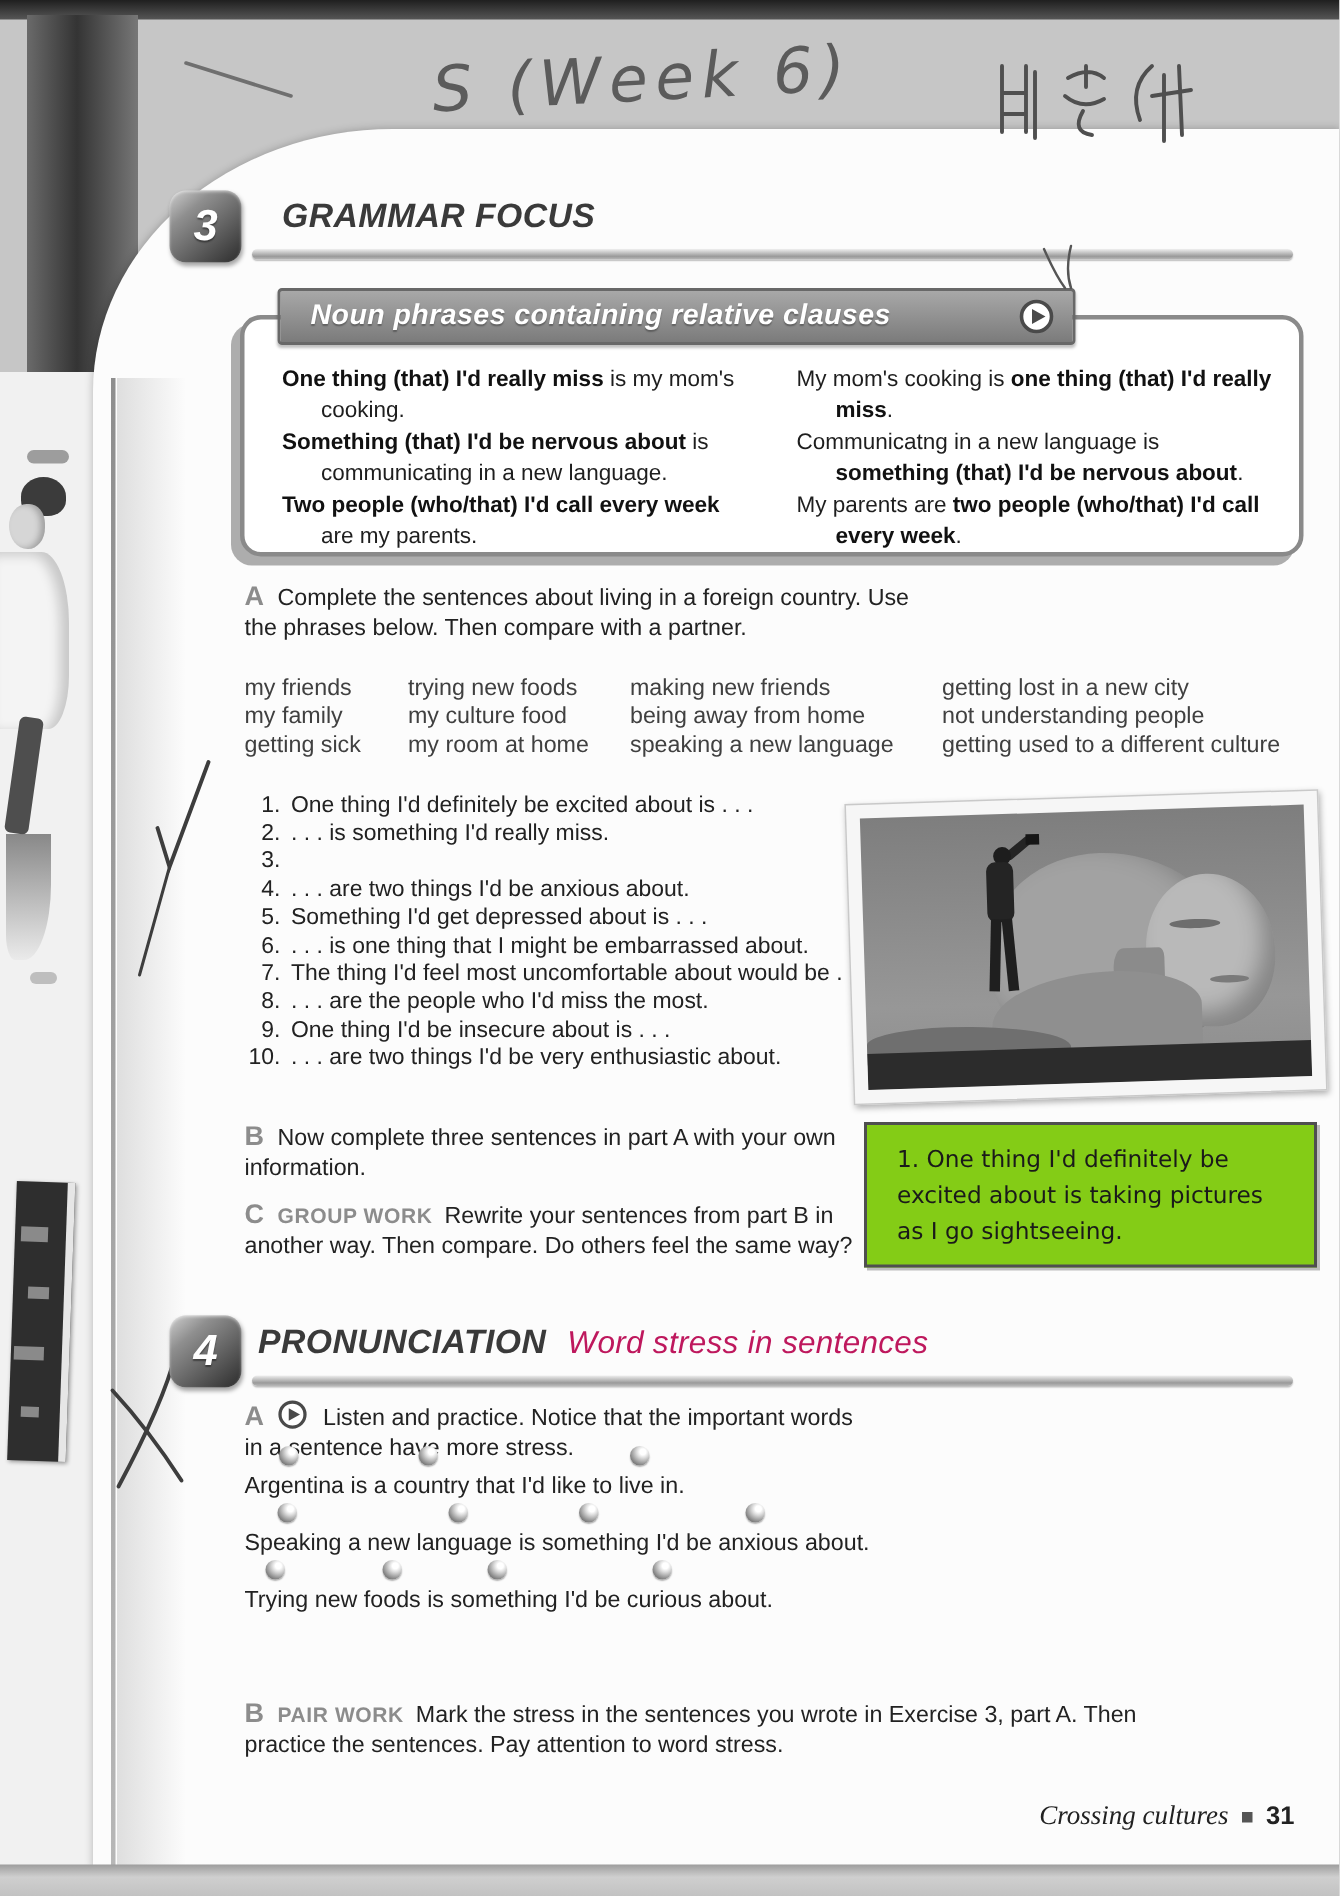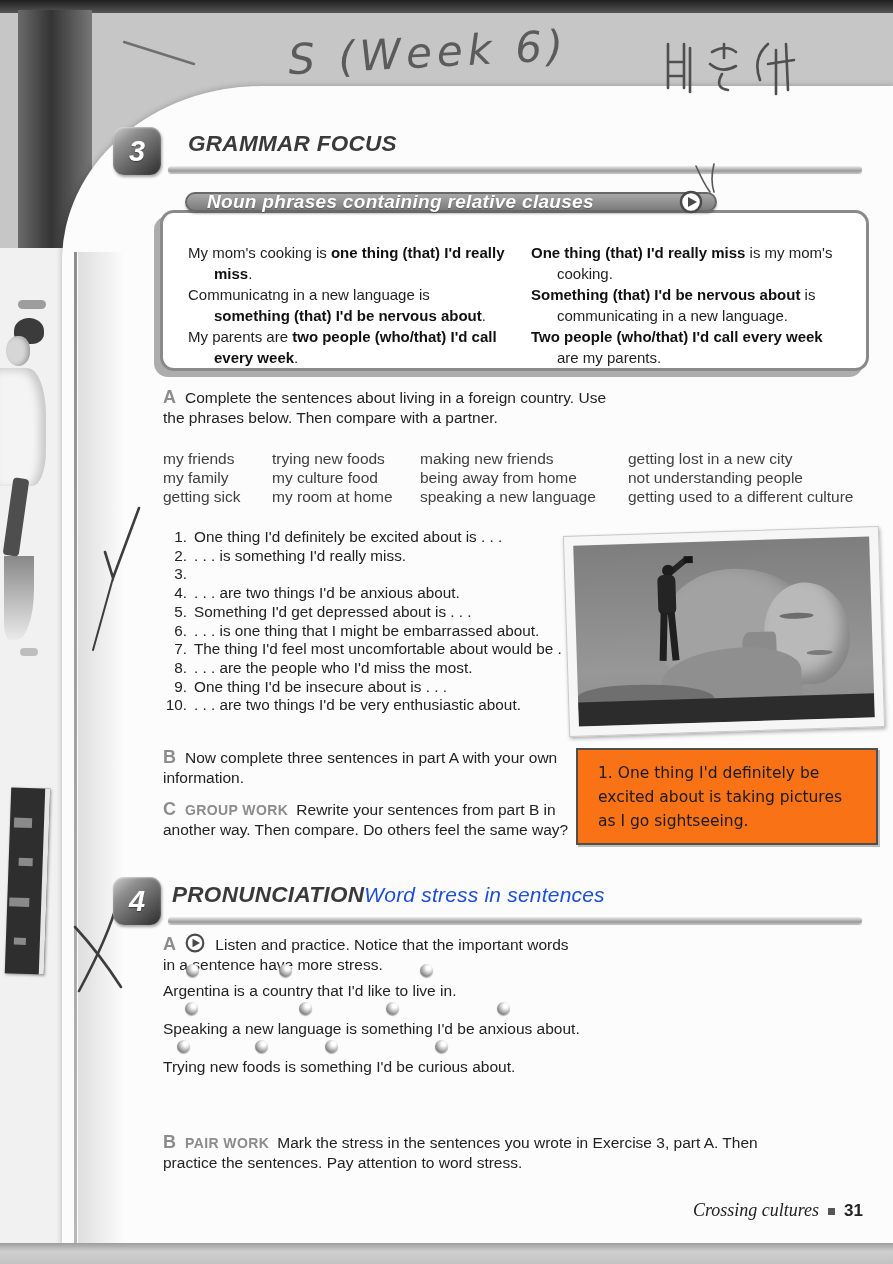--- a/index.html
+++ b/index.html
@@ -17,26 +17,26 @@
 
   
   .hw{position:absolute;color:#5b5b5b;font-style:italic;font-family:"DejaVu Sans",sans-serif;}
   .hw-week{left:288px;top:28px;font-size:42px;letter-spacing:5px;transform:rotate(-3deg);font-weight:400;}
   svg.annot{position:absolute;overflow:visible;}
 
   
   .badge{position:absolute;width:48px;height:48px;border-radius:11px;background:linear-gradient(140deg,#cfcfcf 0%,#8f8f8f 28%,#2c2c2c 100%);box-shadow:inset 0 1px 2px rgba(255,255,255,.5),1px 2px 3px rgba(0,0,0,.35);display:flex;align-items:center;justify-content:center;}
   .badge span{color:#fff;font-weight:bold;font-style:italic;font-size:29px;text-shadow:0 1px 1px rgba(0,0,0,.4);}
   .sec-title{position:absolute;font-weight:bold;font-style:italic;font-size:22.5px;color:#3a3a3a;letter-spacing:.3px;}
-  .sec-sub{font-weight:normal;color:#1d4ed8;font-size:21px;letter-spacing:.2px;}
+  .sec-sub{font-weight:normal;color:#be185d;font-size:21px;margin-left:14px;letter-spacing:.2px;}
   .sec-rule{position:absolute;height:7px;border-radius:4px;background:linear-gradient(to bottom,#efefef,#9a9a9a 70%,#b9b9b9);box-shadow:0 1px 1px rgba(0,0,0,.25);}
 
   
   .gf-box{position:absolute;left:160px;top:210px;width:703px;height:155px;background:#fff;border:3px solid #8a8a8a;border-radius:14px;box-shadow:-6px 6px 0 #adadad;}
-  .gf-pill{position:absolute;left:185px;top:192px;width:532px;height:20px;background:linear-gradient(to bottom,#a8a8a8,#7b7b7b);border:2px solid #686868;border-radius:13px;box-sizing:border-box;display:flex;align-items:center;padding:0 12px 0 20px;box-shadow:0 2px 2px rgba(0,0,0,.25);}
+  .gf-pill{position:absolute;left:185px;top:192px;width:532px;height:38px;background:linear-gradient(to bottom,#a8a8a8,#7b7b7b);border:2px solid #686868;border-radius:3px;box-sizing:border-box;display:flex;align-items:center;padding:0 12px 0 20px;box-shadow:0 2px 2px rgba(0,0,0,.25);}
   .gf-pill .t{color:#fff;font-weight:bold;font-style:italic;font-size:19px;letter-spacing:.3px;flex:1;text-shadow:0 1px 1px rgba(0,0,0,.3);}
   .gf-cols{position:absolute;left:188px;top:242px;width:660px;display:flex;gap:26px;}
   .gf-col{flex:1;font-size:15px;line-height:21px;color:#1e1e1e;}
   .gx{padding-left:26px;text-indent:-26px;}
   .gx b{font-weight:bold;color:#111;}
 
   
   .para{position:absolute;font-size:15.5px;line-height:20px;color:#222;}
   .plabel{font-weight:bold;color:#8c8c8c;font-size:18px;margin-right:9px;}
   .ptag{font-weight:bold;color:#8c8c8c;font-size:14px;letter-spacing:.4px;margin-right:8px;}
@@ -64,21 +64,21 @@
   .ph-body{position:absolute;left:84px;bottom:16px;width:140px;height:58px;background:#8f8f8f;border-radius:60% 40% 10% 10%;}
   .person{position:absolute;left:70px;top:22px;width:50px;height:130px;}
   .p-head{position:absolute;left:18px;top:0;width:12px;height:12px;border-radius:50%;background:#1d1d1d;}
   .p-body{position:absolute;left:13px;top:10px;width:18px;height:40px;border-radius:6px;background:#242424;}
   .p-arms{position:absolute;left:24px;top:-2px;width:22px;height:6px;background:#242424;transform:rotate(-38deg);border-radius:3px;}
   .p-cam{position:absolute;left:40px;top:-8px;width:9px;height:7px;background:#161616;}
   .p-leg1{position:absolute;left:14px;top:48px;width:7px;height:48px;background:#1f1f1f;transform:rotate(3deg);}
   .p-leg2{position:absolute;left:24px;top:48px;width:7px;height:48px;background:#1f1f1f;transform:rotate(-4deg);}
 
   
-  .ex-box{position:absolute;left:576px;top:748px;width:302px;height:97px;background:#f97316;border:2px solid #4f4f4f;box-sizing:border-box;box-shadow:2px 2px 0 #bdbdbd;display:flex;align-items:center;}
+  .ex-box{position:absolute;left:576px;top:748px;width:302px;height:97px;background:#84cc16;border:2px solid #4f4f4f;box-sizing:border-box;box-shadow:2px 2px 0 #bdbdbd;display:flex;align-items:center;}
   .ex-box .txt{font-family:"DejaVu Sans",sans-serif;font-size:15.5px;line-height:24px;color:#1a1a1a;padding:6px 14px 6px 20px;}
 
   
   .stress-block{position:absolute;left:163px;font-size:15.5px;color:#222;}
   .sline{position:relative;padding-top:20px;line-height:18px;}
   .stress{position:relative;}
   .dot{position:absolute;left:34%;top:-18px;width:13px;height:13px;border-radius:50%;background:radial-gradient(circle at 66% 30%,#ffffff 0 16%,#d9d9d9 34%,#8a8a8a 68%,#4c4c4c 100%);box-shadow:0 1px 1px rgba(0,0,0,.3);}
 
   
   .play-ic{display:inline-block;vertical-align:-3px;}
@@ -160,28 +160,28 @@
     <svg class="play-ic" width="24" height="24" viewBox="0 0 24 24">
       <circle cx="12" cy="12" r="10" fill="#fff" stroke="#4a4a4a" stroke-width="2.4"></circle>
       <polygon points="9,7 18,12 9,17" fill="#4a4a4a"></polygon>
     </svg>
   </div>
   <svg class="annot" style="left:690px;top:162px;" width="40" height="40">
     <path d="M6,4 q8,18 14,26 M24,2 q-4,16 0,28" stroke="#555" stroke-width="1.6" fill="none" stroke-linecap="round"></path>
   </svg>
   <div class="gf-cols">
     <div class="gf-col">
+        <div class="gx"><b>One thing (that) I'd really miss</b><span> is my mom's cooking.</span></div>
+        <div class="gx"><b>Something (that) I'd be nervous about</b><span> is communicating in a new language.</span></div>
+        <div class="gx"><b>Two people (who/that) I'd call every week</b><span> are my parents.</span></div>
+      </div>
+    <div class="gf-col">
         <div class="gx"><span>My mom's cooking is </span><b>one thing (that) I'd really miss</b><span>.</span></div>
         <div class="gx"><span>Communicatng in a new language is </span><b>something (that) I'd be nervous about</b><span>.</span></div>
         <div class="gx"><span>My parents are </span><b>two people (who/that) I'd call every week</b><span>.</span></div>
-      </div>
-    <div class="gf-col">
-        <div class="gx"><b>One thing (that) I'd really miss</b><span> is my mom's cooking.</span></div>
-        <div class="gx"><b>Something (that) I'd be nervous about</b><span> is communicating in a new language.</span></div>
-        <div class="gx"><b>Two people (who/that) I'd call every week</b><span> are my parents.</span></div>
       </div>
   </div>
 
   <div class="para" style="left:163px;top:387px;width:460px;">
     <span class="plabel">A</span><span>Complete the sentences about living in a foreign country. Use the phrases below. Then compare with a partner.</span>
   </div>
 
   <div class="wordlist">
       <div class="wcol wc0">
         <div>my friends</div>

